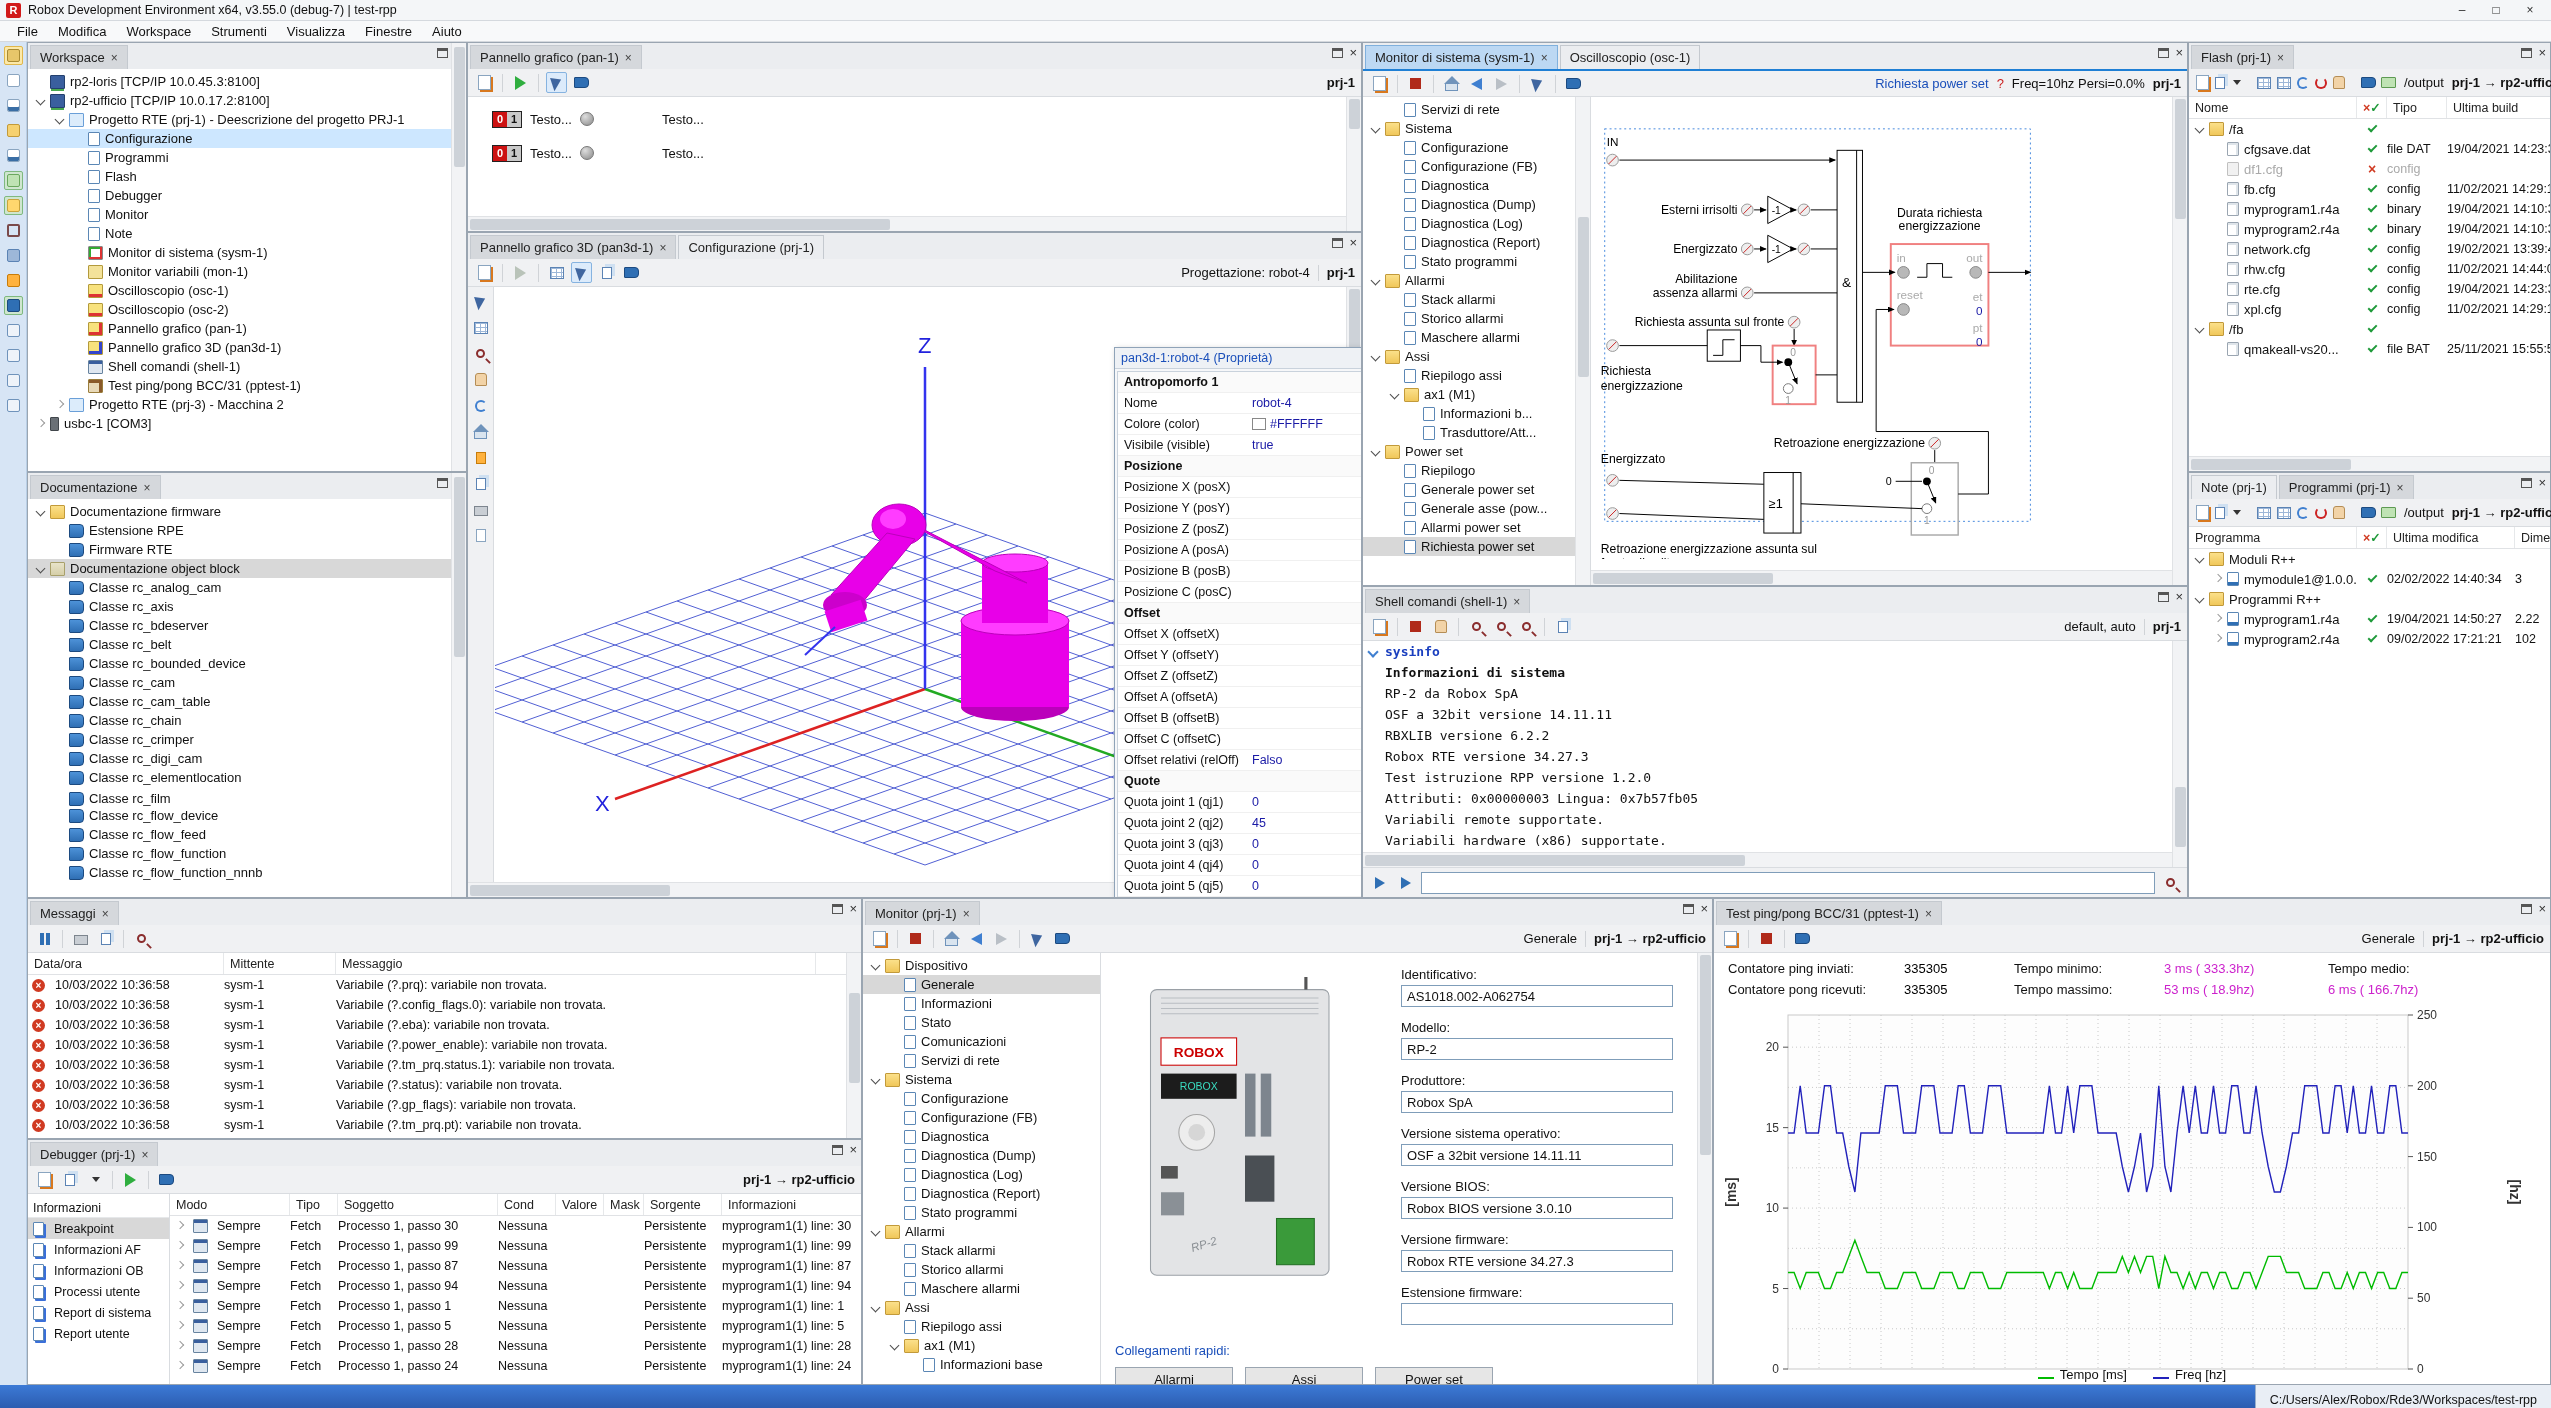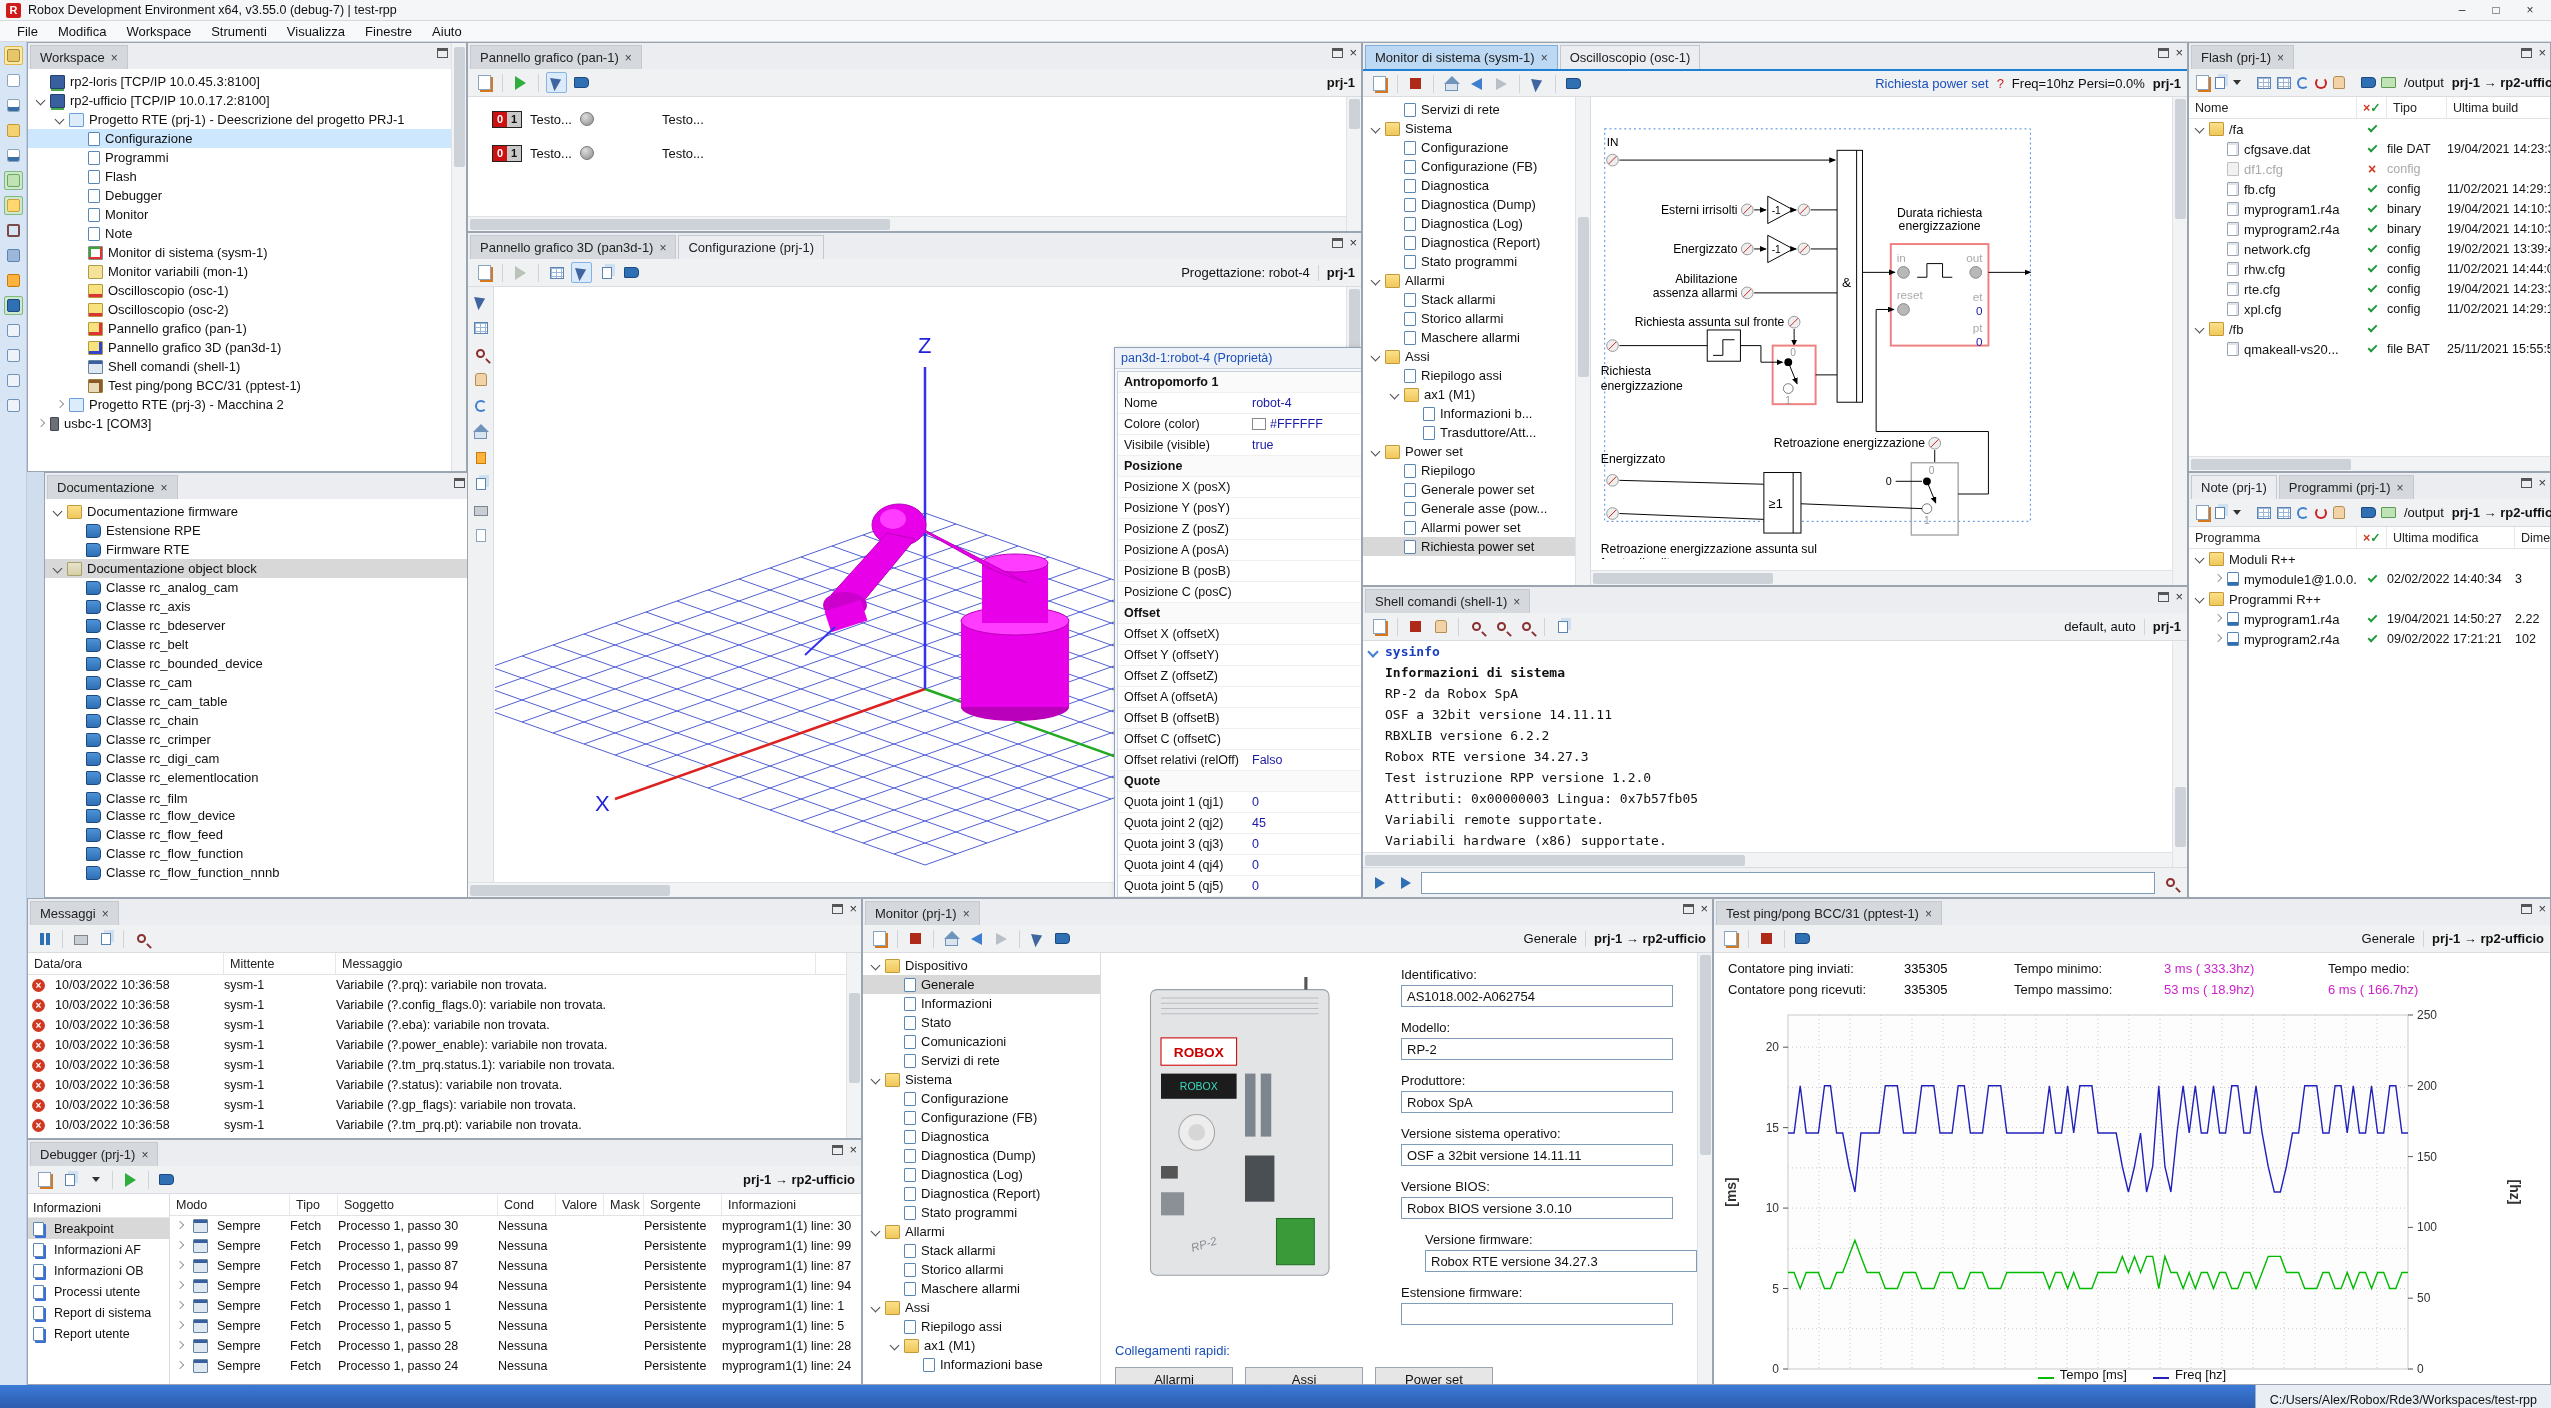--- a/index.html
+++ b/index.html
@@ -349,21 +349,21 @@
           <span class="exp closed"></span>
           <span class="icn i-usb"></span>
           <span class="tlabel">usbc-1 [COM3]</span>
         </div>
       </div>
     <div class="vscroll">
         <div class="vthumb" style="top:4px;height:120px;"></div>
       </div>
   </div>
 
-  <div class="panel" style="left:44px;top:472px;width:440px;height:426px;">
+  <div class="panel" style="left:27px;top:472px;width:440px;height:426px;">
     <div class="tabs">
       <div class="tab active">
         <span>Documentazione</span>
           <span class="tx">×</span>
       </div>
       <div class="tabctrls">
           <span class="dockico"></span>
           <span class="closeico">×</span>
         </div>
     </div>
@@ -2040,21 +2040,21 @@
               <div class="fbox">Robox SpA</div>
             </div>
             <div class="ffield" style="left: 300px; top: 173px;">
               <div class="flab">Versione sistema operativo:</div>
               <div class="fbox">OSF a 32bit versione 14.11.11</div>
             </div>
             <div class="ffield" style="left: 300px; top: 226px;">
               <div class="flab">Versione BIOS:</div>
               <div class="fbox">Robox BIOS versione 3.0.10</div>
             </div>
-            <div class="ffield" style="left: 300px; top: 279px; margin-left: 24px;">
+            <div class="ffield" style="left: 300px; top: 279px;">
               <div class="flab">Versione firmware:</div>
               <div class="fbox">Robox RTE versione 34.27.3</div>
             </div>
             <div class="ffield" style="left: 300px; top: 332px;">
               <div class="flab">Estensione firmware:</div>
               <div class="fbox"></div>
             </div>
           </div>
         <div id="mon-links">
             <div style="position: absolute; left: 14px; top: 390px; color: rgb(26, 79, 186); font-size: 13px;">Collegamenti rapidi:</div>

